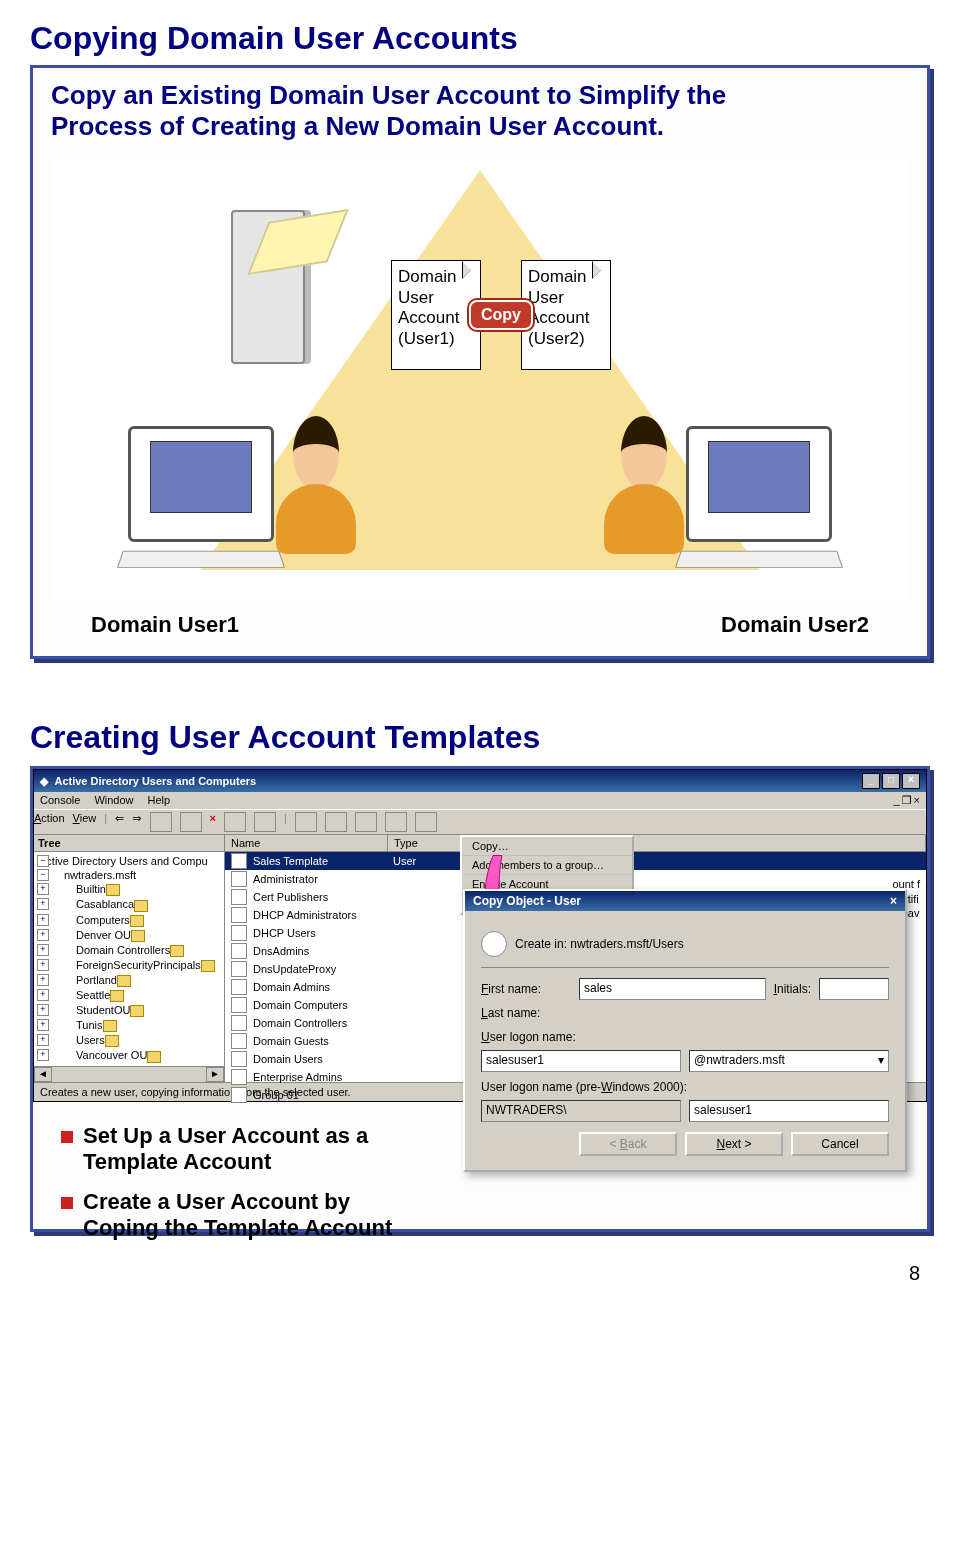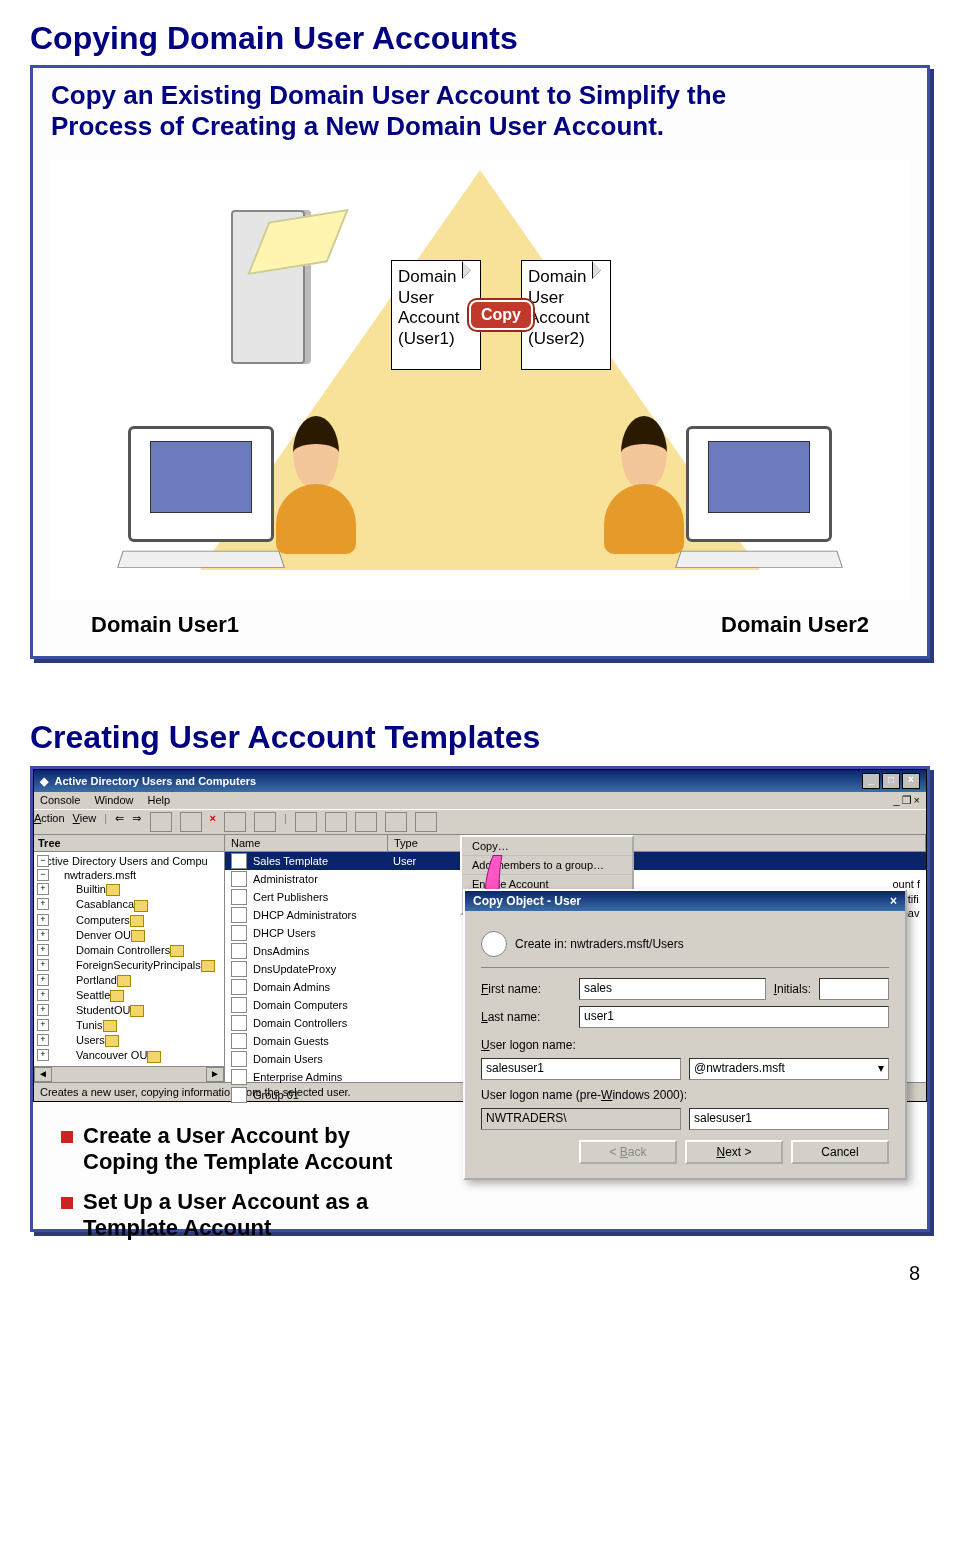--- a/index.html
+++ b/index.html
@@ -311,21 +311,20 @@
         </div>
         <hr style="border:none;border-top:1px solid #888;margin:10px 0">
         <div class="row">
           <span class="lbl"><span class="u">F</span>irst name:</span>
           <span class="inp">sales</span>
           <span><span class="u">I</span>nitials:</span>
           <span class="inp small"></span>
         </div>
         <div class="row">
           <span class="lbl"><span class="u">L</span>ast name:</span>
-          <span class="inp">user1</span>
         </div>
         <div style="margin-top:10px"><span class="u">U</span>ser logon name:</div>
         <div class="row">
           <span class="inp" style="flex:1">salesuser1</span>
           <span class="inp" style="flex:1;display:flex;justify-content:space-between">
             <span>@nwtraders.msft</span>
             <span>▾</span>
           </span>
         </div>
         <div style="margin-top:8px">User logon name (pre-<span class="u">W</span>indows 2000):</div>
@@ -337,23 +336,23 @@
           <div class="btn dis">&lt; <span class="u">B</span>ack</div>
           <div class="btn"><span class="u">N</span>ext &gt;</div>
           <div class="btn">Cancel</div>
         </div>
       </div>
     </div>
 
     <div class="bullets" style="position:absolute;left:18px;top:320px;width:380px">
       <div class="b">
         <div class="sq"></div>
-        <div><span>Create a User Account by</span><br><span>Coping the Template Account</span></div>
+        <div><span>Set Up a User Account as a</span><br><span>Template Account</span></div>
       </div>
       <div class="b">
         <div class="sq"></div>
-        <div><span>Set Up a User Account as a</span><br><span>Template Account</span></div>
+        <div><span>Create a User Account by</span><br><span>Coping the Template Account</span></div>
       </div>
     </div>
   </div>
 
   <div class="pagenum">8</div>
 </div>
 
 </body></html>

